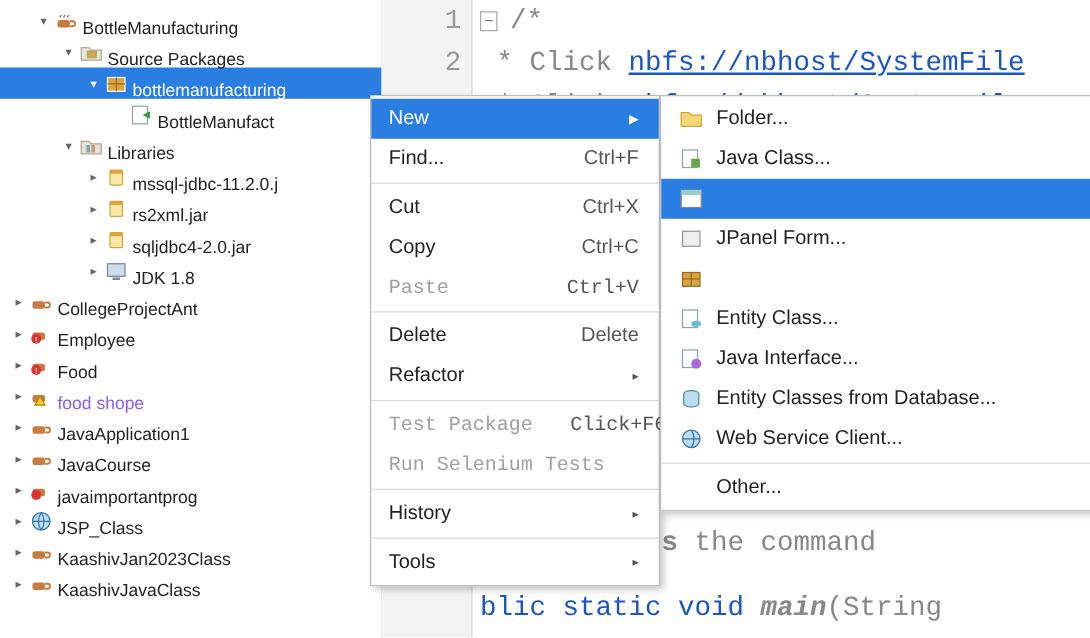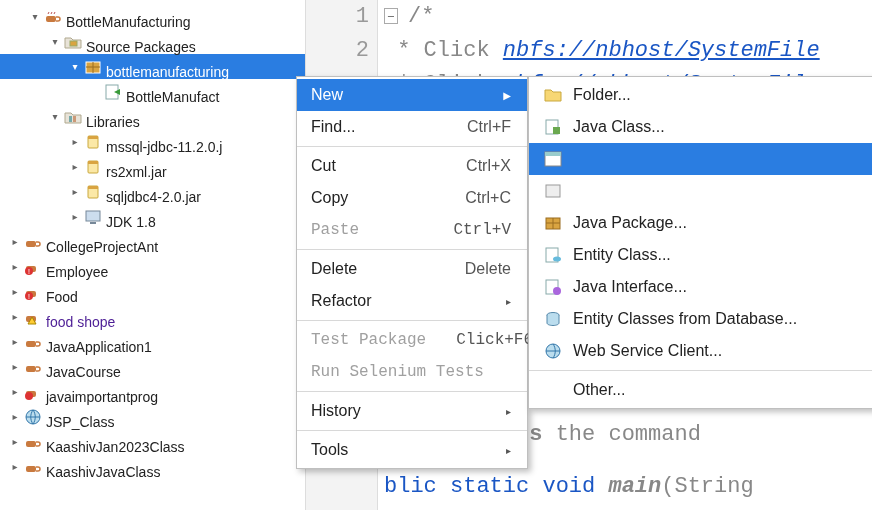--- a/index.html
+++ b/index.html
@@ -44,21 +44,21 @@
     margin: 0 4px 0 2px;
     display: inline-flex; align-items:center; justify-content:center;
     flex-shrink: 0;
   }
   .tree-row .tlabel { white-space: nowrap; margin-top: 11px; }
   .tree-row.selected {
     background: #2a7de1;
     color: #fff;
   }
   .tree-row.selected .twisty { color: #fff; }
-  .tree-row.error .tlabel { color: #4c1d95; }
+  .tree-row.error .tlabel { color: #8b5cf6; }
 
   
   .editor {
     position: absolute;
     left: 305px; top: 0;
     right: 0; height: 510px;
     border-left: 1px solid #ddd;
     font-family: "Consolas", "Courier New", monospace;
     font-size: 22px;
     line-height: 34px;
@@ -76,21 +76,21 @@
   .editor .code {
     position: absolute; left: 78px; top: 0; right: 0;
     color: #888;
   }
   .editor .code .line { height: 34px; white-space: nowrap; overflow:hidden; }
   .editor .code .fold {
     display:inline-block; width:14px; text-align:center;
     border:1px solid #aaa; font-size:14px; line-height:14px;
     color:#777; margin-right:10px; vertical-align:2px;
   }
-  .editor .link { color: #1a56c4; text-decoration: underline; font-style: italic; }
+  .editor .link { color: #1a56c4; text-decoration: underline; }
   .editor .wm {
     position:absolute; right:10px; top:78px;
     color:#2244dd; font-size:24px; font-family:"Segoe UI",sans-serif;
     background: #fff;
   }
   .editor .docblock { position:absolute; left:78px; bottom:0; color:#888; }
   .editor .docblock .kw { color:#1a56c4; }
   .editor .docblock .at { color:#333; font-weight:bold; }
   .editor .docblock .main { font-weight:bold; font-style:italic; }
   .editor .docblock .bold{ font-weight:bold;}
@@ -462,30 +462,30 @@
           <rect x="1" y="2" width="16" height="4" fill="#9cc"></rect>
         </svg>
       </span>
   </div>
   <div class="mi">
     <span class="micon">
         <svg width="18" height="18" viewBox="0 0 18 18">
           <rect x="2" y="3" width="14" height="12" fill="#eee" stroke="#999"></rect>
         </svg>
       </span>
+    <span class="mlabel">JPanel Form...</span>
   </div>
   <div class="mi">
     <span class="micon">
         <svg width="18" height="18" viewBox="0 0 18 18">
           <rect x="2" y="4" width="14" height="11" fill="#d9a441" stroke="#9a6d20"></rect>
           <line x1="9" y1="4" x2="9" y2="15" stroke="#9a6d20"></line>
           <line x1="2" y1="9" x2="16" y2="9" stroke="#9a6d20"></line>
         </svg>
       </span>
-    <span class="mlabel">Java Package...</span>
   </div>
   <div class="mi">
     <span class="micon">
         <svg width="18" height="18" viewBox="0 0 18 18">
           <rect x="2" y="2" width="12" height="14" fill="#fff" stroke="#8aa"></rect>
           <ellipse cx="13" cy="13" rx="4" ry="2.5" fill="#6bd"></ellipse>
         </svg>
       </span>
     <span class="mlabel">Entity Class...</span>
   </div>

